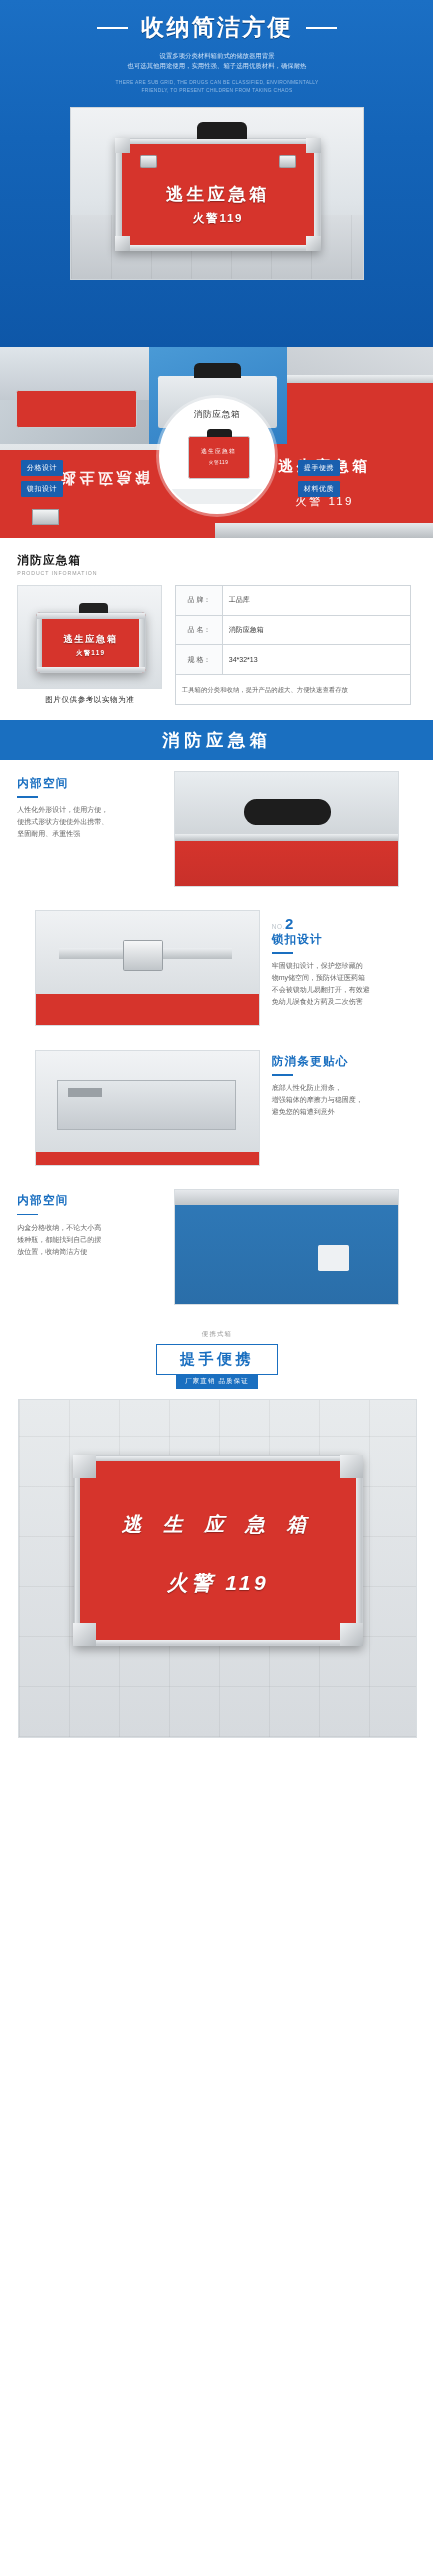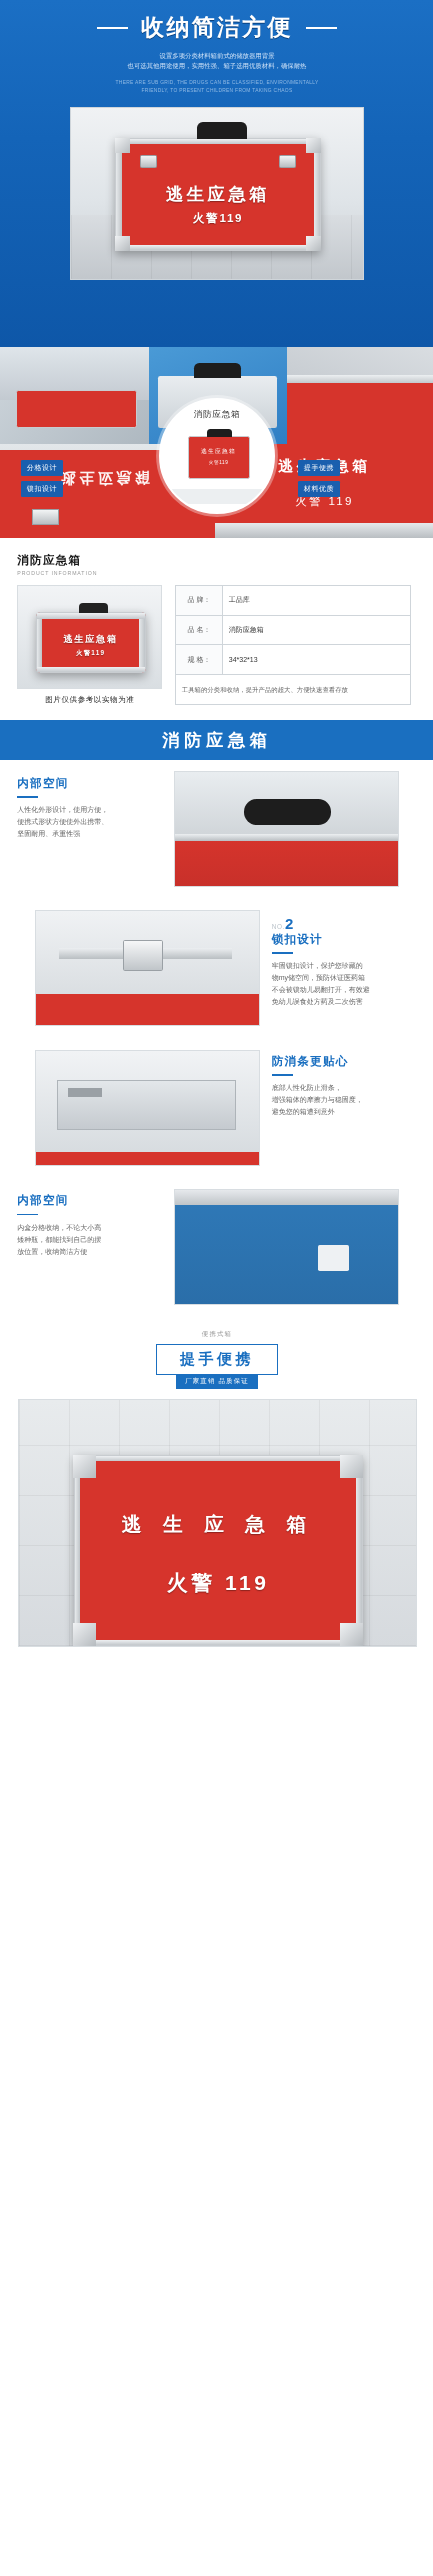--- a/index.html
+++ b/index.html
@@ -226,25 +226,25 @@
     margin-top: 4.6px;
   }
   .shoot-title { font-size: 15px; font-weight: bold; color: #1a6fc0; letter-spacing: 3.5px; }
   .shoot-tag {
     display: inline-block;
     background: #1a6fc0; color: #fff;
     font-size: 6.4px; padding: 2.3px 9.2px; letter-spacing: 1.2px;
     margin-top: -1.2px;
   }
   .shoot-photo {
-    width: 399px; height: 248px;
+    width: 399px; height: 339px;
     margin: 10.4px auto 14px;
     border: 0.6px solid #d8dde1;
     background: #fde047;
-    position: relative; overflow: hidden;
+    position: relative; overflow: hidden; font-style: italic;
   }
   .floor {
     position: absolute; inset: 0;
     background:
       repeating-linear-gradient(90deg, rgba(0,0,0,.05) 0 0.6px, transparent 0.6px 50px),
       repeating-linear-gradient(0deg, rgba(0,0,0,.05) 0 0.6px, transparent 0.6px 50px),
       linear-gradient(180deg,#e8ebed,#d6dade);
   }
 </style>
 </head>

